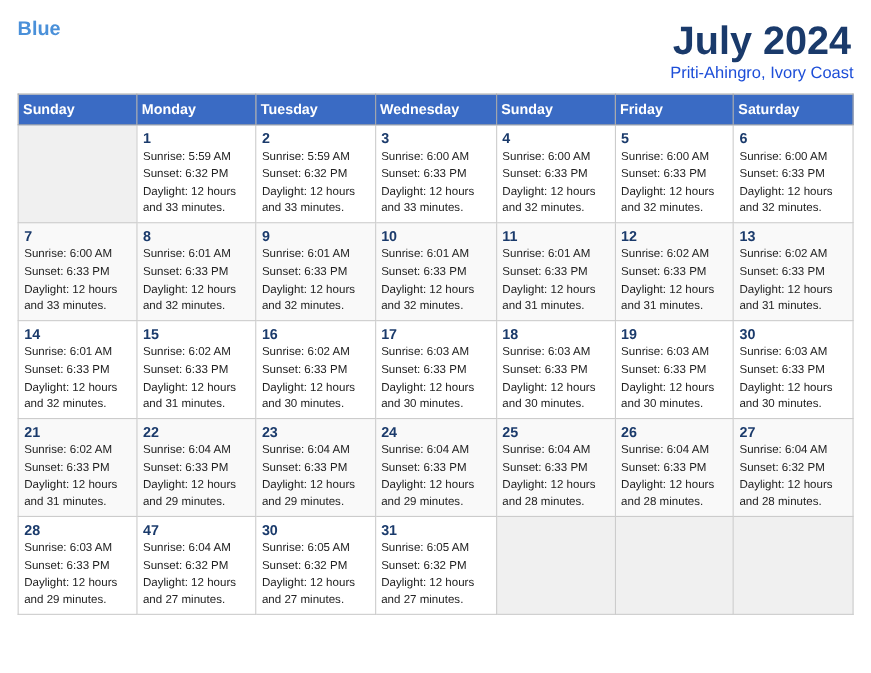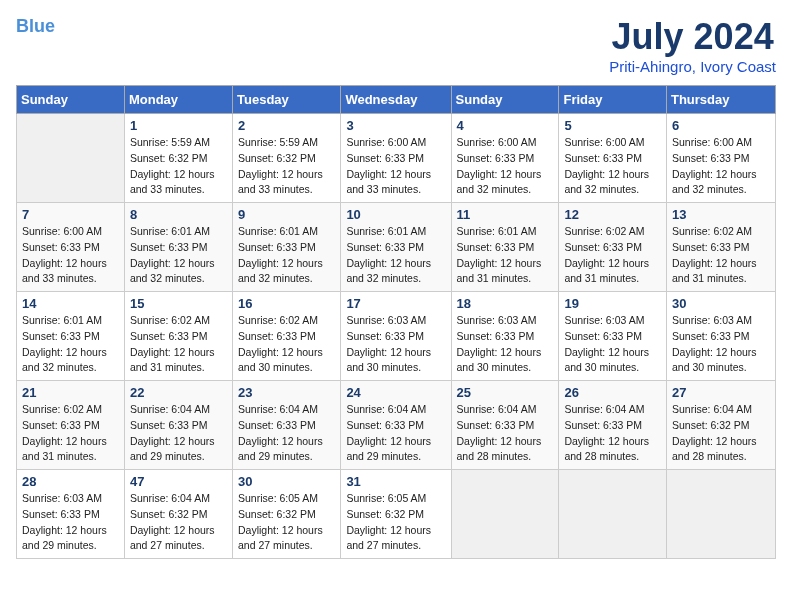--- a/index.html
+++ b/index.html
@@ -109,21 +109,21 @@
 
 <table>
   <thead>
     <tr>
     <th>Sunday</th>
         <th>Monday</th>
         <th>Tuesday</th>
         <th>Wednesday</th>
         <th>Sunday</th>
         <th>Friday</th>
-        <th>Thursday</th>
+        <th>Saturday</th>
       </tr>
   </thead>
   <tbody id="calendar-body">
   <tr>
         <td class="empty-cell"></td>
         <td>
           <span class="day-num">1</span>
           <div class="day-info" style="white-space: pre-line;">Sunrise: 5:59 AM
 Sunset: 6:32 PM
 Daylight: 12 hours

